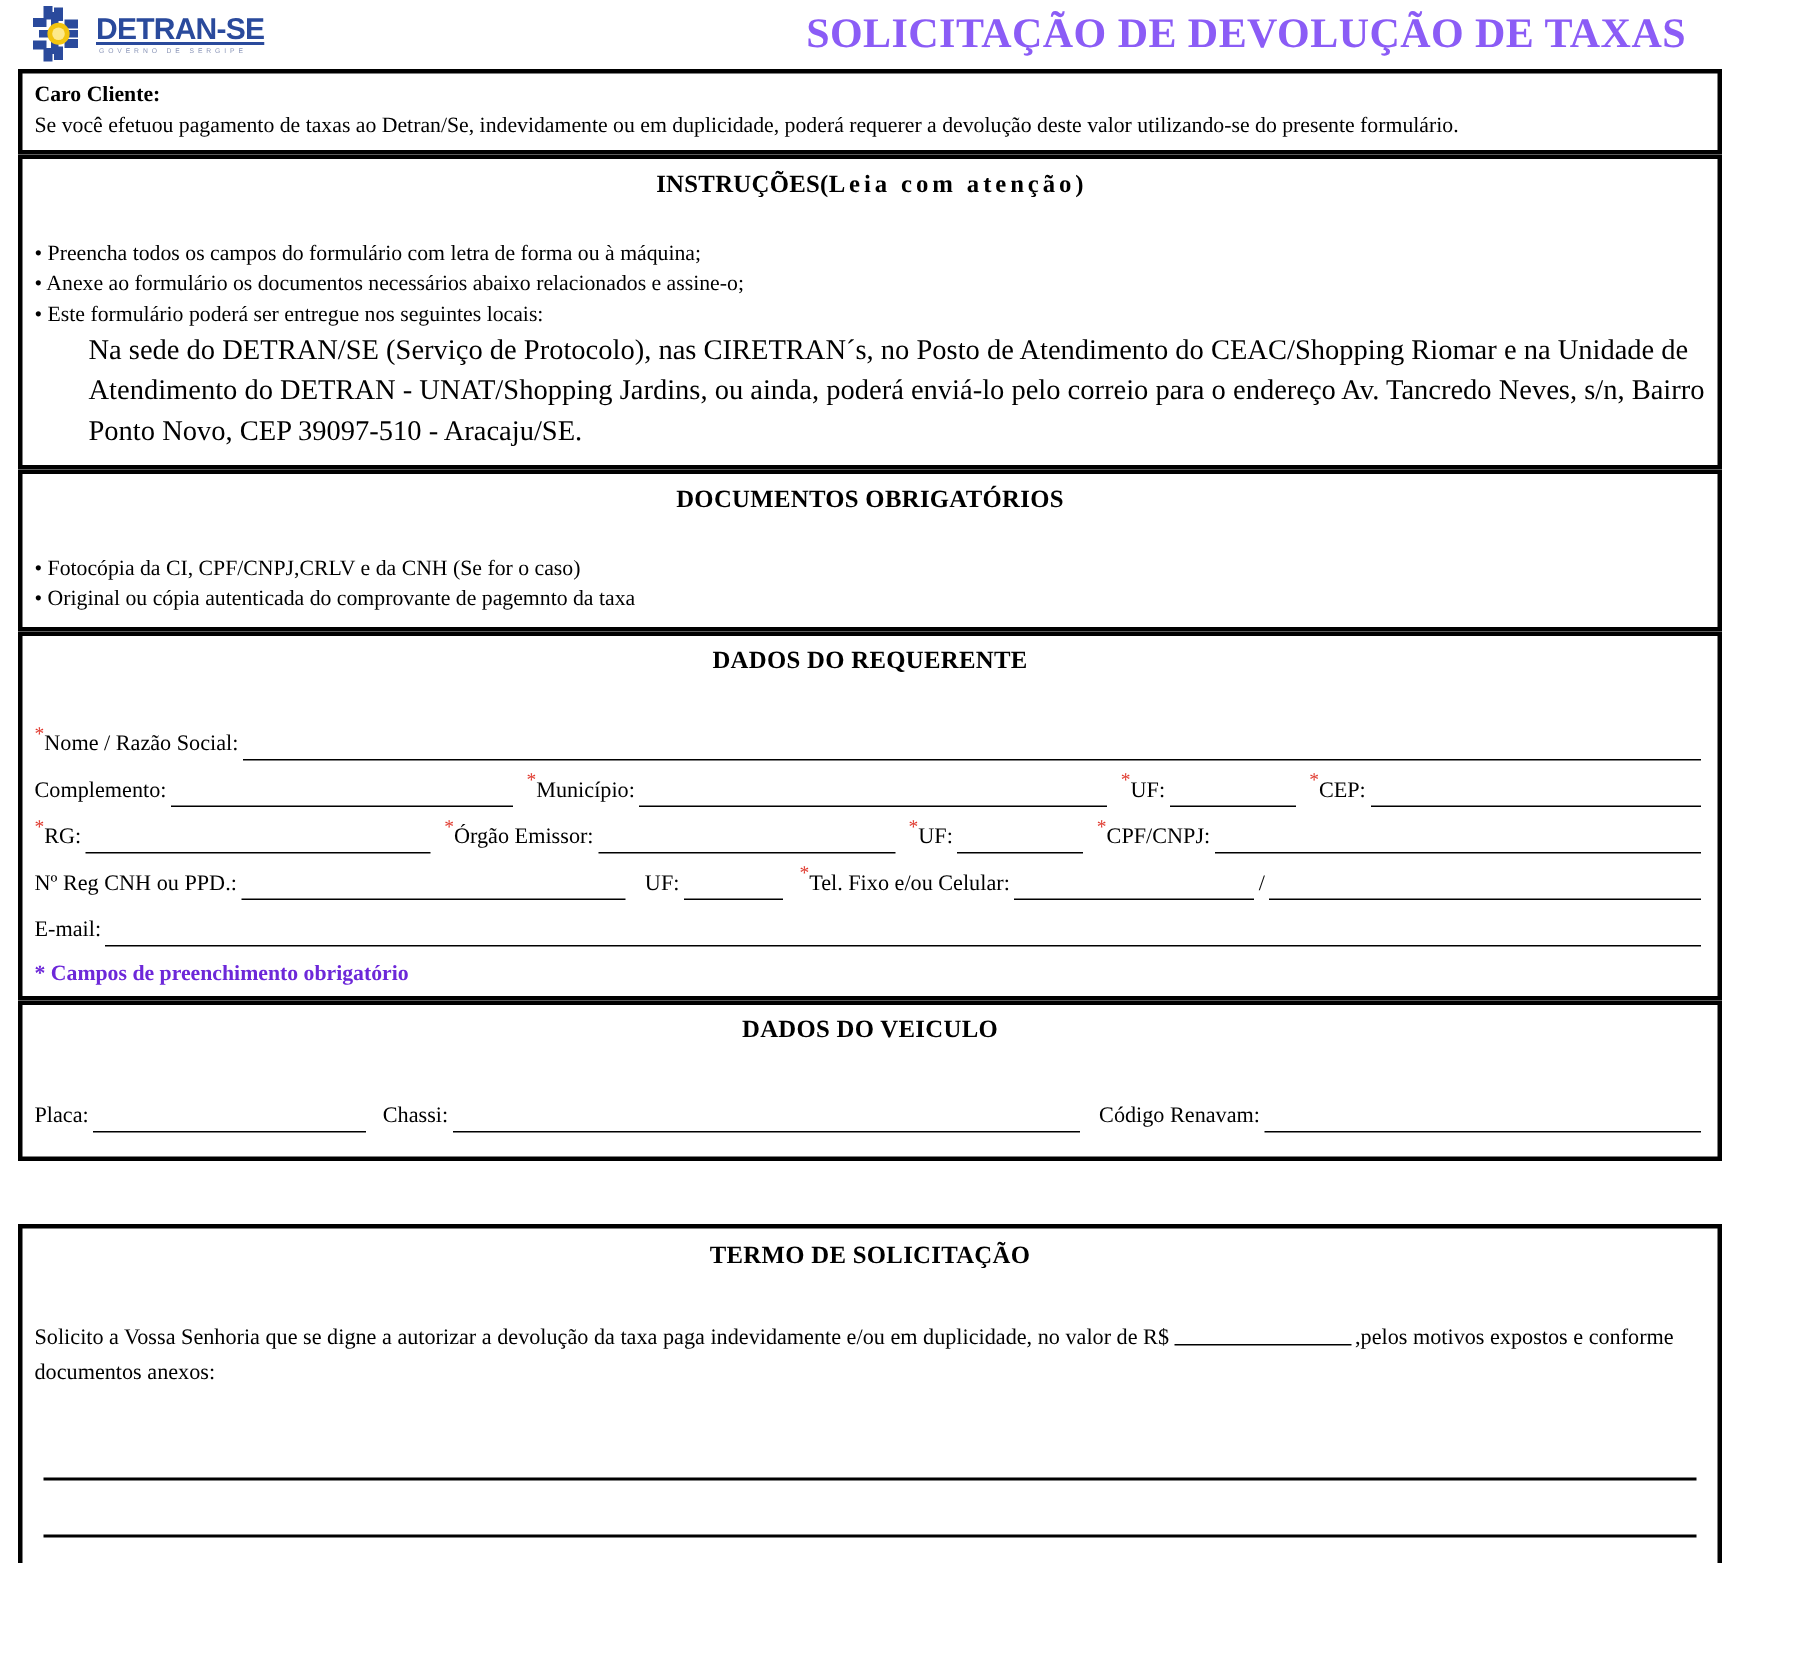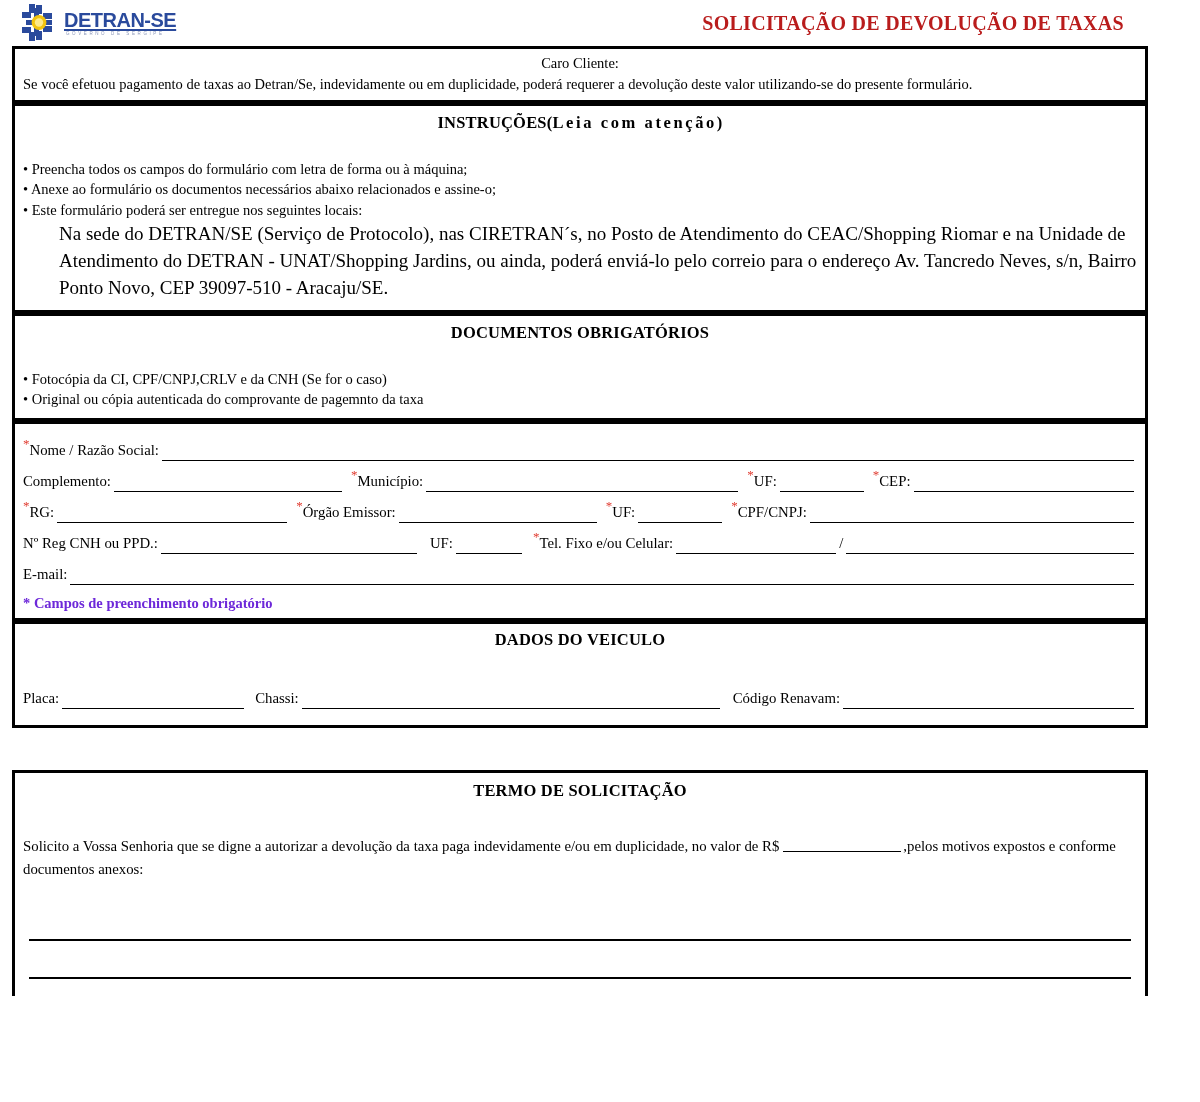--- a/index.html
+++ b/index.html
@@ -67,22 +67,22 @@
     font-size: 4.5px;
     letter-spacing: 2.6px;
     color: #8b96b8;
     line-height: 1;
     margin-top: 2px;
     padding-left: 2px;
   }
   .doc-title {
     font-family: "Liberation Serif", "DejaVu Serif", serif;
     font-weight: bold;
-    font-size: 20px;
-    color: #b91c1c;
+    font-size: 28px;
+    color: #8b5cf6;
     letter-spacing: 0.3px;
     white-space: nowrap;
     padding-right: 22px;
   }
 
   
   .box {
     border: 3px solid #000;
     margin: 0 12px;
     box-sizing: border-box;
@@ -98,24 +98,23 @@
   }
   .sec-title.spread .spaced {
     letter-spacing: 2.6px;
   }
 
   
   .box-cliente {
     padding: 5px 8px 6px 8px;
   }
   .box-cliente .lead {
-    font-weight: normal;
+    font-weight: bold;
     font-size: 14.5px;
     line-height: 1.35;
-    text-align: center;
   }
   .box-cliente .para {
     font-size: 14.5px;
     line-height: 1.4;
   }
 
   
   .box-instr {
     padding: 7px 8px 8px 8px;
   }
@@ -250,20 +249,21 @@
     <div class="addr-block">Na sede do DETRAN/SE (Serviço de Protocolo), nas CIRETRAN´s, no Posto de Atendimento do CEAC/Shopping Riomar e na Unidade de Atendimento do DETRAN - UNAT/Shopping Jardins, ou ainda, poderá enviá-lo pelo correio para o endereço Av. Tancredo Neves, s/n, Bairro Ponto Novo, CEP 39097-510 - Aracaju/SE.</div>
   </div>
 
   <div class="box box-docs">
     <div class="sec-title">DOCUMENTOS OBRIGATÓRIOS</div>
     <div class="bullet-line">• Fotocópia da CI, CPF/CNPJ,CRLV e da CNH (Se for o caso)</div>
     <div class="bullet-line">• Original ou cópia autenticada do comprovante de pagemnto da taxa</div>
   </div>
 
   <div class="box box-req">
+    <div class="sec-title">DADOS DO REQUERENTE</div>
 
     <div class="frow">
       <span class="lbl"><span class="req-star">*</span><span>Nome / Razão Social:</span></span>
       <span class="fill grow"></span>
     </div>
 
 
     <div class="frow">
       <span class="lbl">Complemento:</span>
       <span class="fill" style="flex:0 0 228px;"></span>

